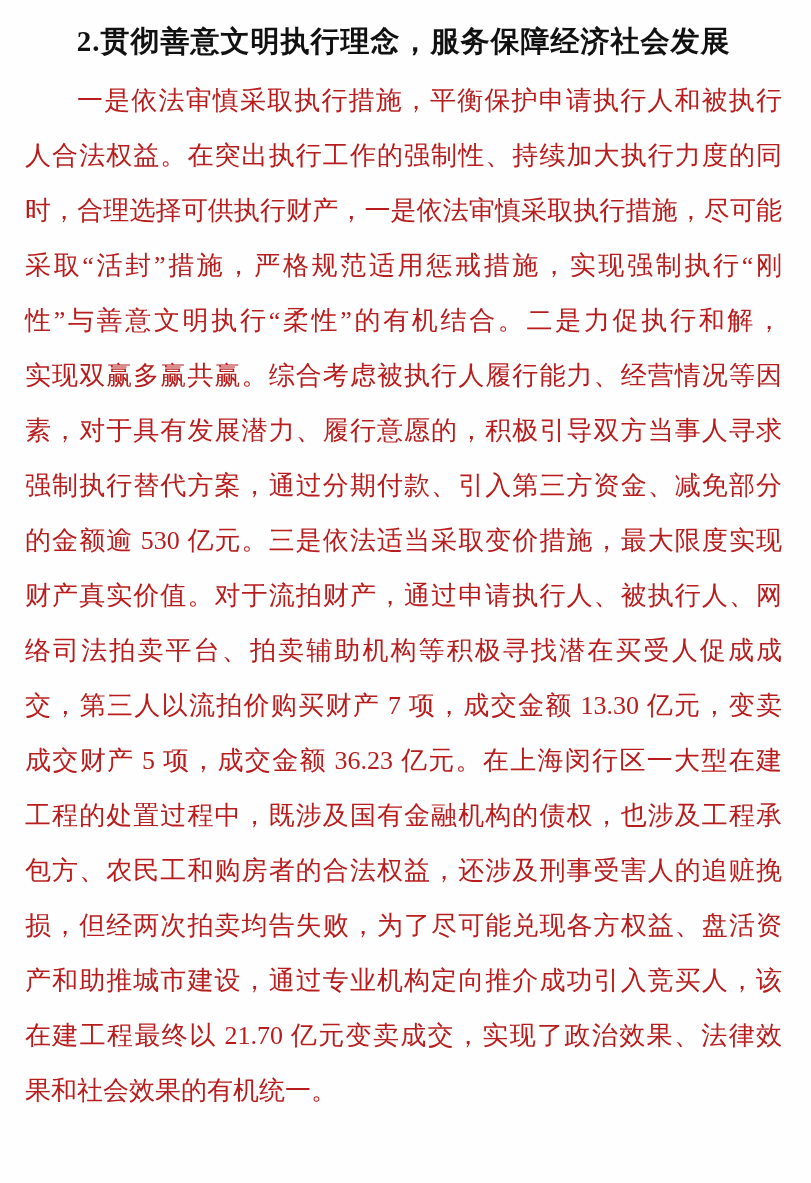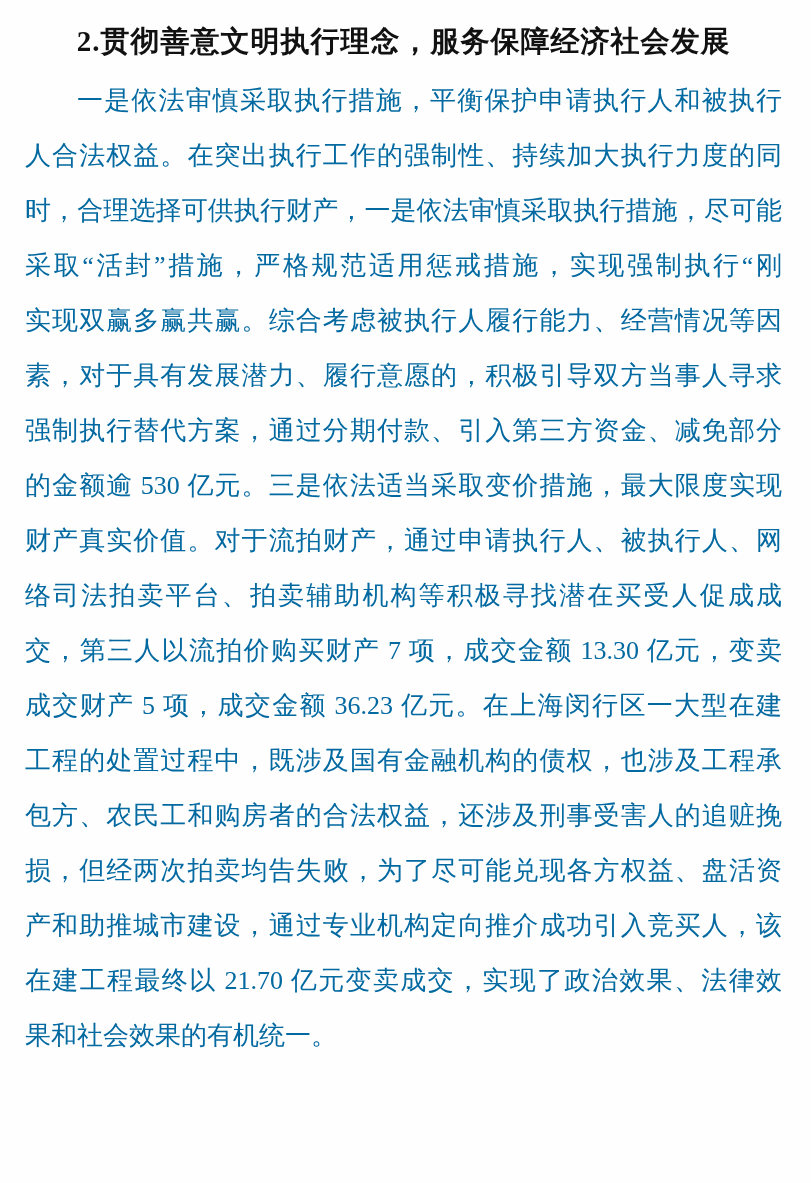--- a/index.html
+++ b/index.html
@@ -29,41 +29,42 @@
     margin-top: 13px;
   }
   .tline {
     font-size: 26px;
     height: 55px;
     line-height: 55px;
     white-space: nowrap;
     text-align: justify;
     text-align-last: justify;
     text-justify: inter-character;
-    color: #0369a1;
+    color: #b91c1c;
   }
   .tline.first {
     text-indent: 2em;
   }
   .tline.last {
     text-align: center;
     text-align-last: left;
   }
 </style>
 </head>
 <body>
 
 <div class="page">
   <div class="heading">2.贯彻善意文明执行理念，服务保障经济社会发展</div>
 
   <div class="paragraph">
     <div class="tline first">一是依法审慎采取执行措施，平衡保护申请执行人和被执行</div>
     <div class="tline">人合法权益。在突出执行工作的强制性、持续加大执行力度的同</div>
     <div class="tline">时，合理选择可供执行财产，一是依法审慎采取执行措施，尽可能</div>
     <div class="tline">采取“活封”措施，严格规范适用惩戒措施，实现强制执行“刚</div>
+    <div class="tline">性”与善意文明执行“柔性”的有机结合。二是力促执行和解，</div>
     <div class="tline">实现双赢多赢共赢。综合考虑被执行人履行能力、经营情况等因</div>
     <div class="tline">素，对于具有发展潜力、履行意愿的，积极引导双方当事人寻求</div>
     <div class="tline">强制执行替代方案，通过分期付款、引入第三方资金、减免部分</div>
     <div class="tline">的金额逾 530 亿元。三是依法适当采取变价措施，最大限度实现</div>
     <div class="tline">财产真实价值。对于流拍财产，通过申请执行人、被执行人、网</div>
     <div class="tline">络司法拍卖平台、拍卖辅助机构等积极寻找潜在买受人促成成</div>
     <div class="tline">交，第三人以流拍价购买财产 7 项，成交金额 13.30 亿元，变卖</div>
     <div class="tline">成交财产 5 项，成交金额 36.23 亿元。在上海闵行区一大型在建</div>
     <div class="tline">工程的处置过程中，既涉及国有金融机构的债权，也涉及工程承</div>
     <div class="tline">包方、农民工和购房者的合法权益，还涉及刑事受害人的追赃挽</div>

